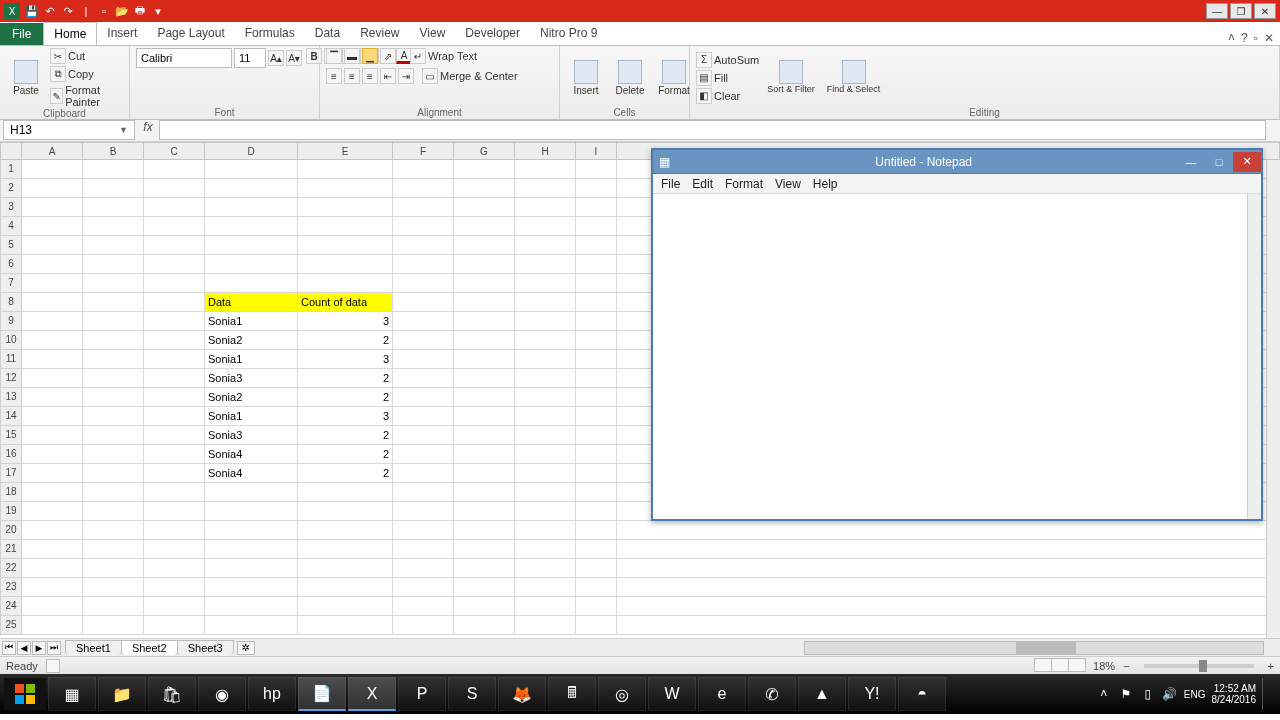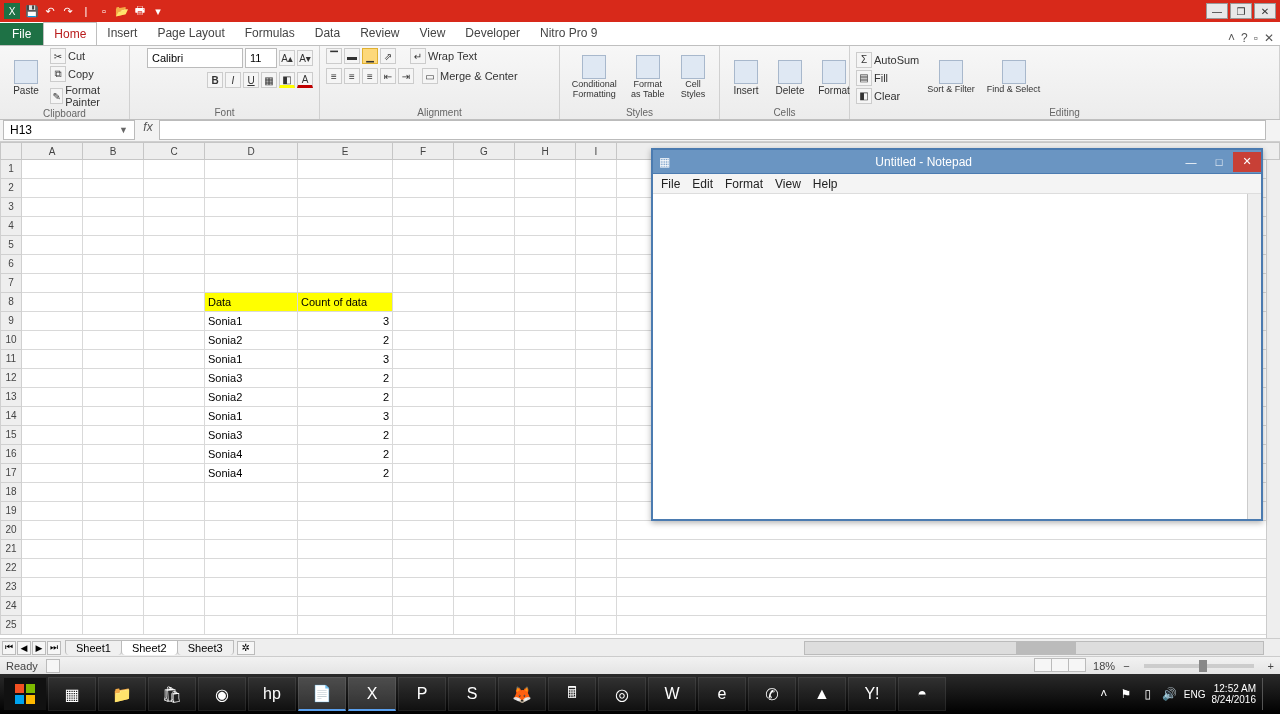--- a/index.html
+++ b/index.html
@@ -9,21 +9,21 @@
 .titlebar { height: 22px; background: #d8291a; display: flex; align-items: center; padding: 0 4px; color: #fff; font-size: 11px; position: relative; }
 .titlebar .qat { display: flex; gap: 2px; align-items: center; background: #d8291a; margin-left: 4px; }
 .titlebar .qat span { width: 16px; height: 16px; display: inline-flex; align-items: center; justify-content: center; font-size: 11px; color: #fff; }
 .titlebar .title { position: absolute; left: 50%; transform: translateX(-50%); color: #7a1408; font-weight: 400; font-size: 12px; white-space: nowrap; }
 .titlebar .winbtns { margin-left: auto; display: flex; gap: 2px; }
 .titlebar .winbtns span { width: 22px; height: 16px; background: #e8e8e8; color: #333; font-size: 10px; display: inline-flex; align-items: center; justify-content: center; border: 1px solid #999; }
 
 .tabstrip { height: 24px; background: #fff; display: flex; align-items: flex-end; border-bottom: 1px solid #bfbfbf; font-size: 12px; }
 .tabstrip .file { background: #1e7145; color: #fff; padding: 4px 12px; font-size: 12px; }
 .tabstrip .tab { padding: 4px 10px; color: #444; cursor: default; }
-.tabstrip .tab.active { background: #fff; border: 1px solid #bfbfbf; border-bottom: none; color: #b91c1c; }
+.tabstrip .tab.active { background: #fff; border: 1px solid #bfbfbf; border-bottom: none; color: #000000; }
 .tabstrip .right-icons { margin-left: auto; display: flex; gap: 6px; padding-right: 6px; color: #555; font-size: 12px; }
 
 .ribbon { height: 74px; background: linear-gradient(#f7f7f7,#ececec); border-bottom: 1px solid #bfbfbf; display: flex; font-size: 11px; color: #333; }
 .rgroup { border-right: 1px solid #d0d0d0; padding: 2px 6px 0 6px; display: flex; flex-direction: column; justify-content: space-between; min-width: 0; }
 .rgroup .body { flex: 1; display: flex; align-items: center; gap: 4px; }
 .rgroup .label { font-size: 10px; color: #666; text-align: center; padding-bottom: 1px; }
 .rbtn-big { display: flex; flex-direction: column; align-items: center; justify-content: center; gap: 1px; padding: 2px 4px; font-size: 10px; line-height: 1.1; text-align: center; min-width: 40px; }
 .rbtn-big .ico { width: 24px; height: 24px; background: #dfe8f3; border: 1px solid #a8b8cc; }
 .rrow { display: flex; flex-direction: column; gap: 2px; }
 .rline { display: flex; align-items: center; gap: 2px; font-size: 11px; }
@@ -153,21 +153,21 @@
         <div class="rline">
             <span class="rico">✎</span>
             <span>Format Painter</span>
           </div>
       </div>
     </div>
     <div class="label">Clipboard</div>
   </div>
 
   <div class="rgroup" style="width:190px">
-    <div class="body" style="flex-direction:column;align-items:flex-end;gap:4px">
+    <div class="body" style="align-items:flex-start;gap:4px">
       <div class="rline">
         <input class="fake" style="width: 96px;" value="Calibri">
         <input class="fake" style="width: 32px;" value="11">
         <span class="rico">A▴</span>
         <span class="rico">A▾</span>
       </div>
       <div class="rline">
         <span class="rico">
             <b>B</b>
           </span>
@@ -204,37 +204,20 @@
         <span class="rico">⇥</span>
         <span style="width:4px"></span>
         <span class="rico">▭</span>
         <span>Merge &amp; Center</span>
       </div>
     </div>
     <div class="label">Alignment</div>
   </div>
 
 
-  <div class="rgroup" style="width:160px">
-    <div class="body">
-      <div class="rbtn-big">
-          <div class="ico"></div>
-          <span style="font-size:9px">Conditional Formatting</span>
-        </div>
-      <div class="rbtn-big">
-          <div class="ico"></div>
-          <span style="font-size:9px">Format as Table</span>
-        </div>
-      <div class="rbtn-big">
-          <div class="ico"></div>
-          <span style="font-size:9px">Cell Styles</span>
-        </div>
-    </div>
-    <div class="label">Styles</div>
-  </div>
 
   <div class="rgroup" style="width:130px">
     <div class="body">
       <div class="rbtn-big">
           <div class="ico"></div>
           <span>Insert</span>
         </div>
       <div class="rbtn-big">
           <div class="ico"></div>
           <span>Delete</span>

